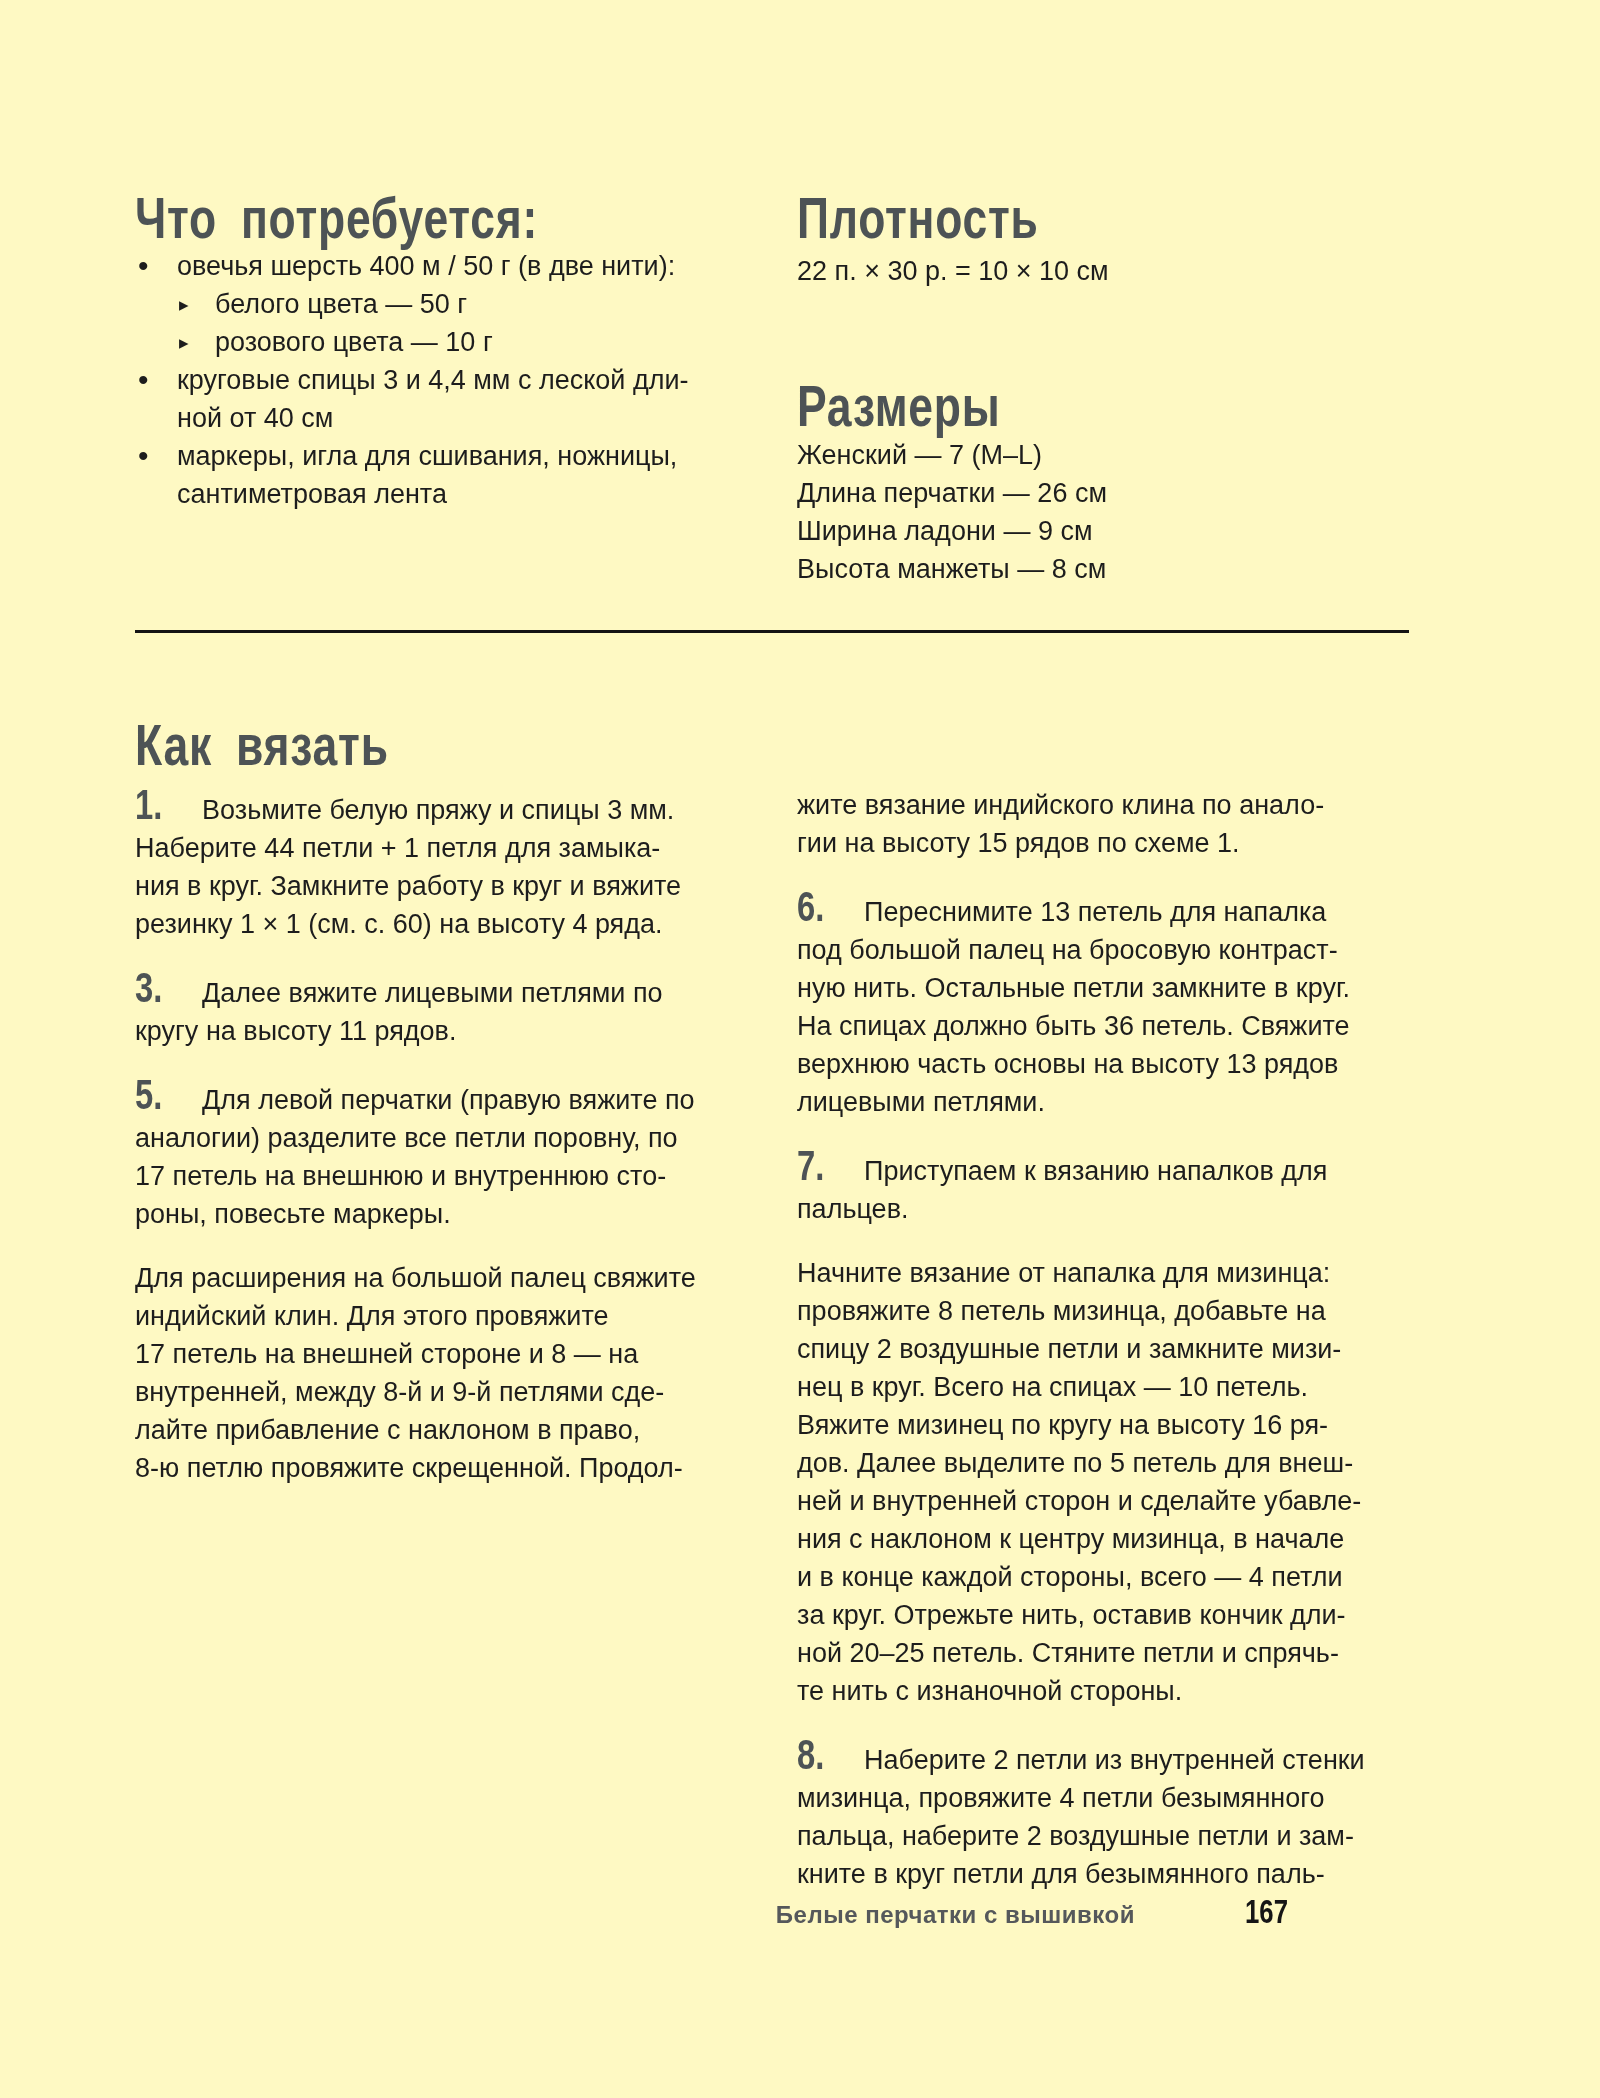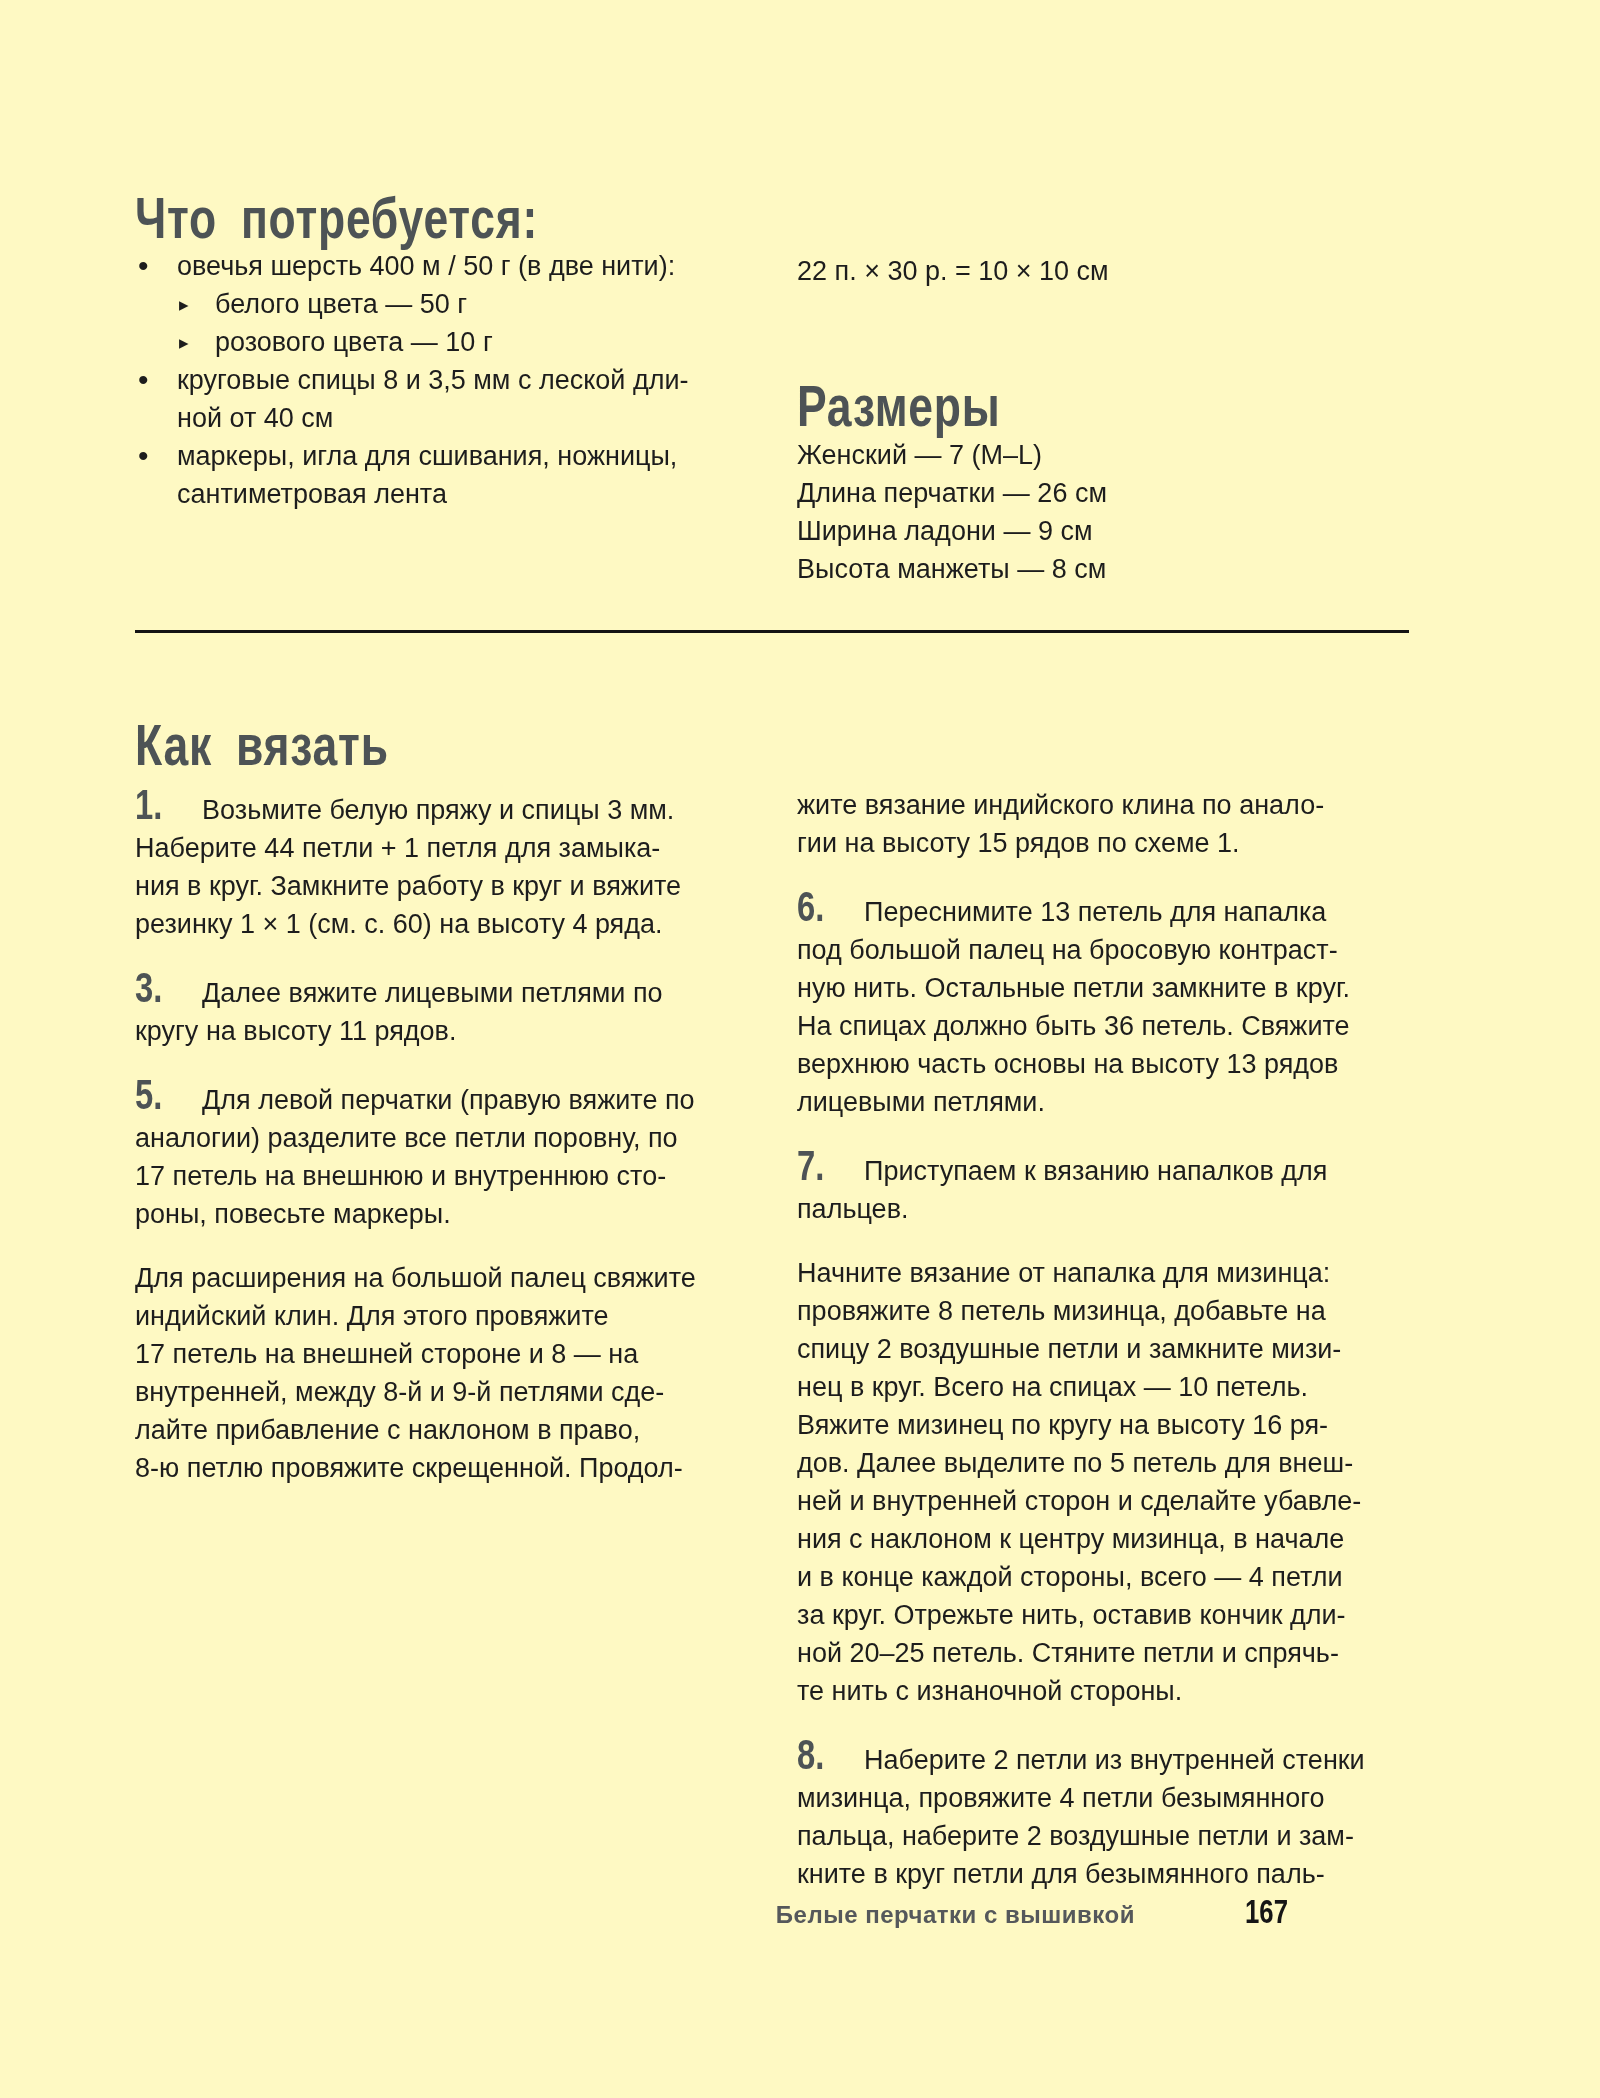--- a/index.html
+++ b/index.html
@@ -67,26 +67,27 @@
 <body>
 
 <div class="page">
 
   <h1 class="h-title" style="left:135px;top:152px;"><span class="cond">Что потребуется:</span></h1>
 
   <div class="needs-list body-txt" id="needs-list">
       <div class="li b"><span class="pre">овечья шерсть 400 м / 50 г (в две нити):</span></div>
       <div class="li s"><span class="pre">белого цвета — 50 г</span></div>
       <div class="li s"><span class="pre">розового цвета — 10 г</span></div>
-      <div class="li b"><span class="pre">круговые спицы 8 и 3,5 мм с леской дли-
+      <div class="li b"><span class="pre">круговые спицы 3 и 4,4 мм с леской дли-
 ной от 40 см</span></div>
       <div class="li b"><span class="pre">маркеры, игла для сшивания, ножницы,
 сантиметровая лента</span></div>
     </div>
 
+  <h1 class="h-title" style="left:797px;top:152px;"><span class="cond">Плотность</span></h1>
 
   <div class="gauge-value body-txt pre">22 п. × 30 р. = 10 × 10 см</div>
 
   <h1 class="h-title" style="left:797px;top:340px;"><span class="cond">Размеры</span></h1>
 
   <div class="sizes-list body-txt pre" id="sizes-list"><span class="pre">Женский — 7 (M–L)
 Длина перчатки — 26 см
 Ширина ладони — 9 см
 Высота манжеты — 8 см</span></div>
 

